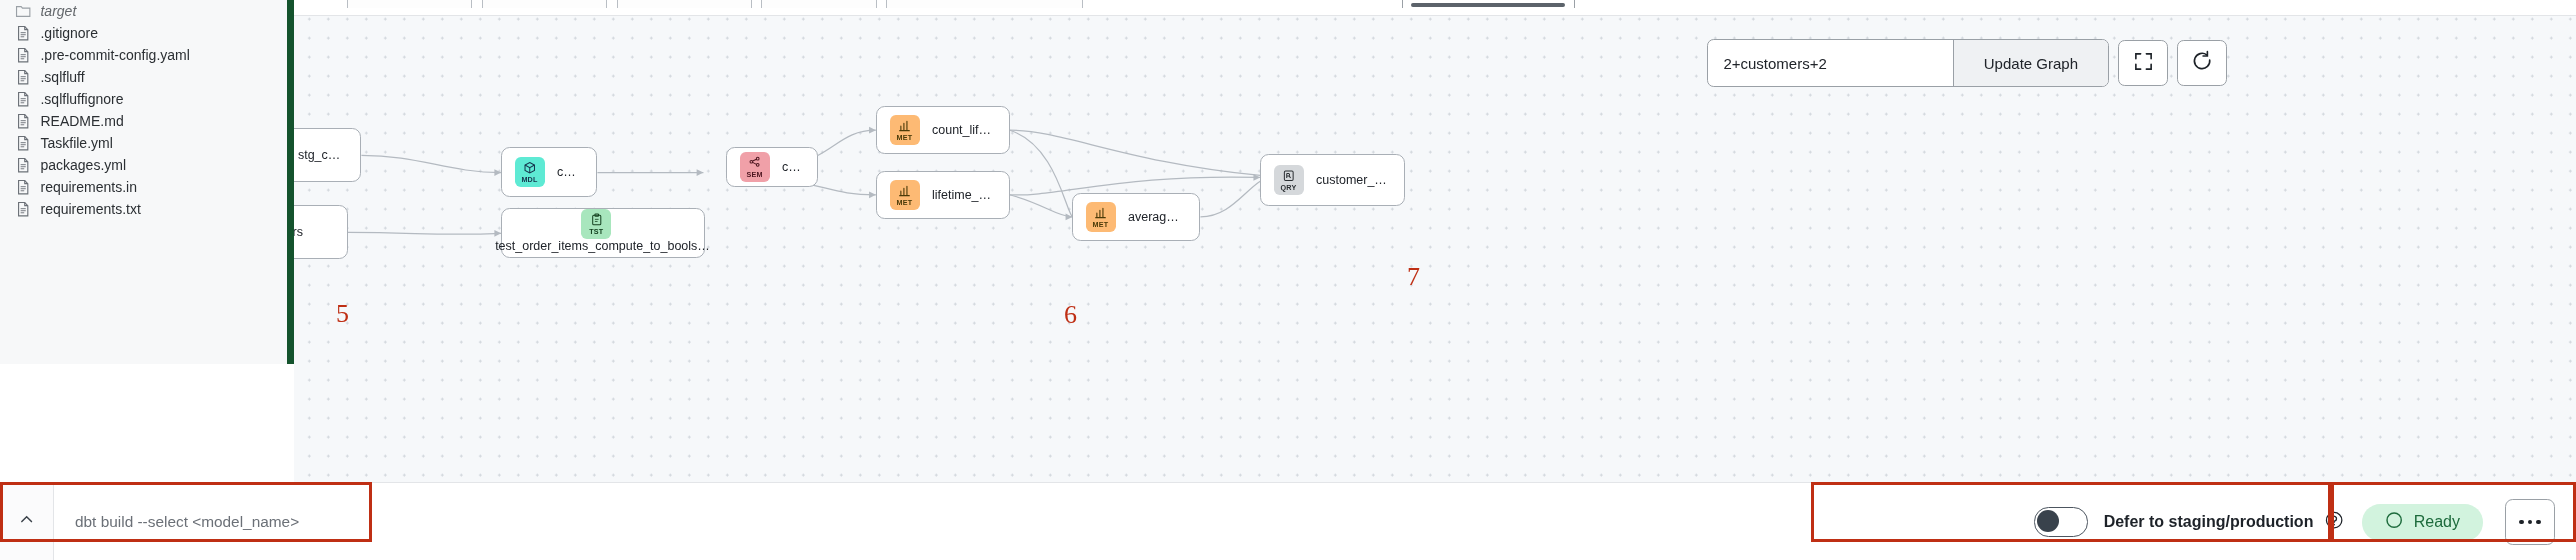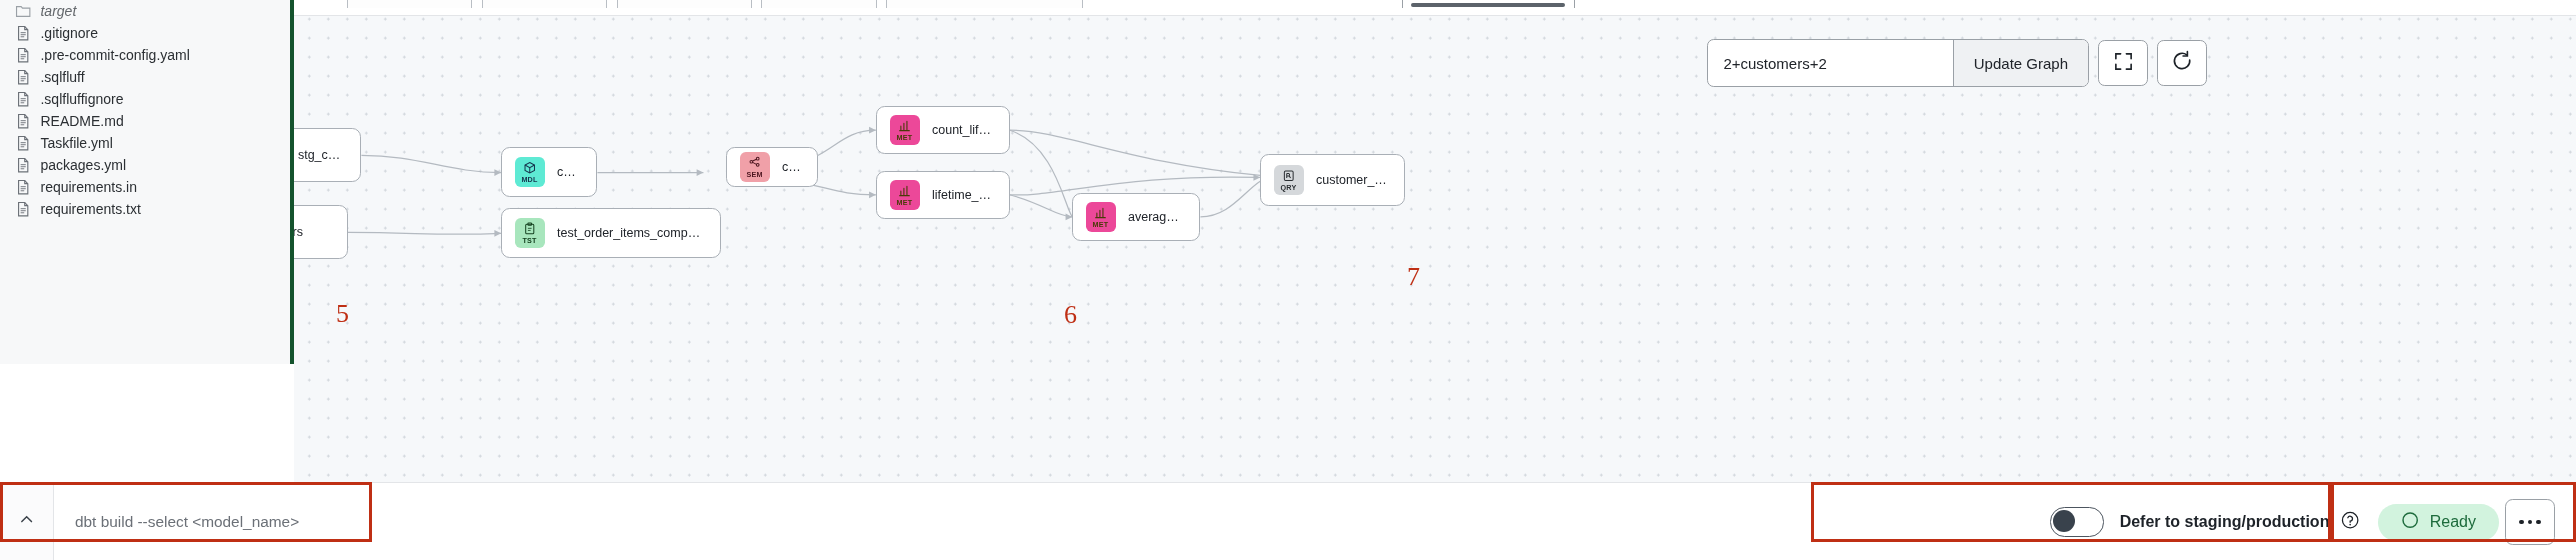--- a/index.html
+++ b/index.html
@@ -17,21 +17,21 @@
   }
 
   
   #file-explorer {
     position: absolute;
     left: 0; top: 0;
     width: 294px;
     height: 364px;
     background: #f7f8f9;
     overflow: hidden;
-    border-right: 4px solid #14532d;
+    border-right: 7px solid #14532d;
     box-sizing: border-box;
   }
   .file-row {
     display: flex;
     align-items: center;
     height: 22px;
     padding-left: 15.4px;
     font-size: 14px;
     color: #2b2f33;
     white-space: nowrap;
@@ -119,21 +119,21 @@
     justify-content: center;
     font-size: 7.2px;
     font-weight: bold;
     letter-spacing: 0.2px;
     line-height: 1;
   }
   .node-badge svg { display: block; margin-bottom: 1px; }
   .badge-mdl { background: #5eead4; color: #16344d; }
   .badge-sem { background: #f0a0a8; color: #4d1620; }
   .badge-tst { background: #a8e6bd; color: #14401f; }
-  .badge-met { background: #ec4899; color: #4a3a08; }
+  .badge-met { background: #fdba74; color: #4a3a08; }
   .badge-qry { background: #d5d8db; color: #2b2f33; }
   .node-label { overflow: hidden; text-overflow: ellipsis; }
 
   
   #edges { position: absolute; left: 0; top: 0; width: 2282px; height: 482px; }
 
   
   #graph-toolbar {
     position: absolute;
     left: 1707px; top: 39px;
@@ -158,21 +158,21 @@
     padding: 0 15.4px;
     font-size: 15px;
     color: #20242a;
     background: transparent;
     font-family: "Liberation Sans", sans-serif;
   }
   #update-graph-btn {
     border: none;
     border-left: 1px solid #9aa0a6;
     background: #eff1f3;
-    padding: 0 20px;
+    padding: 0 30px;
     font-size: 15px;
     color: #20242a;
     cursor: pointer;
     font-family: "Liberation Sans", sans-serif;
     white-space: nowrap;
   }
   .icon-btn {
     width: 50px;
     height: 46px;
     border: 1px solid #9aa0a6;
@@ -251,21 +251,21 @@
     font-size: 16px;
     font-weight: bold;
     color: #1d2228;
     white-space: nowrap;
   }
   .help-icon { margin-left: 6.7px; cursor: pointer; vertical-align: -1.9px; }
 
   #status-group {
     display: flex;
     align-items: center;
-    gap: 6px;
+    gap: 22px;
     padding-right: 21px;
   }
   #ready-pill {
     display: flex;
     align-items: center;
     gap: 10.6px;
     background: #d2f3de;
     border-radius: 18.3px;
     height: 37px;
     padding: 0 23px;
@@ -428,21 +428,21 @@
       <div class="node" style="left: 207px; top: 147px; width: 96px; height: 50px;">
         <div class="node-badge badge-mdl">
           <svg width="13.5" height="13.5" viewBox="0 0 16 16" fill="none" stroke="currentColor" stroke-width="1.2">
             <path d="M8,1.8 L13.6,4.8 L13.6,11.2 L8,14.2 L2.4,11.2 L2.4,4.8 Z"></path>
             <path d="M2.4,4.8 L8,7.8 L13.6,4.8 M8,7.8 L8,14.2"></path>
           </svg>
           <span>MDL</span>
         </div>
         <span class="node-label">customers</span>
       </div>
-      <div class="node" style="left: 207px; top: 208px; width: 220px; height: 50px;">
+      <div class="node" style="left: 207px; top: 208px; width: 204px; height: 50px; flex-direction: column;">
         <div class="node-badge badge-tst">
           <svg width="13.5" height="13.5" viewBox="0 0 16 16" fill="none" stroke="currentColor" stroke-width="1.2">
             <rect x="3.2" y="2.6" width="9.6" height="11.4" rx="1.2"></rect>
             <rect x="5.8" y="1.2" width="4.4" height="2.6" rx="0.8"></rect>
             <path d="M5.8,7.5 L10.2,7.5 M5.8,10 L9,10" stroke-width="0.95"></path>
           </svg>
           <span>TST</span>
         </div>
         <span class="node-label">test_order_items_compute_to_bools…</span>
       </div>

